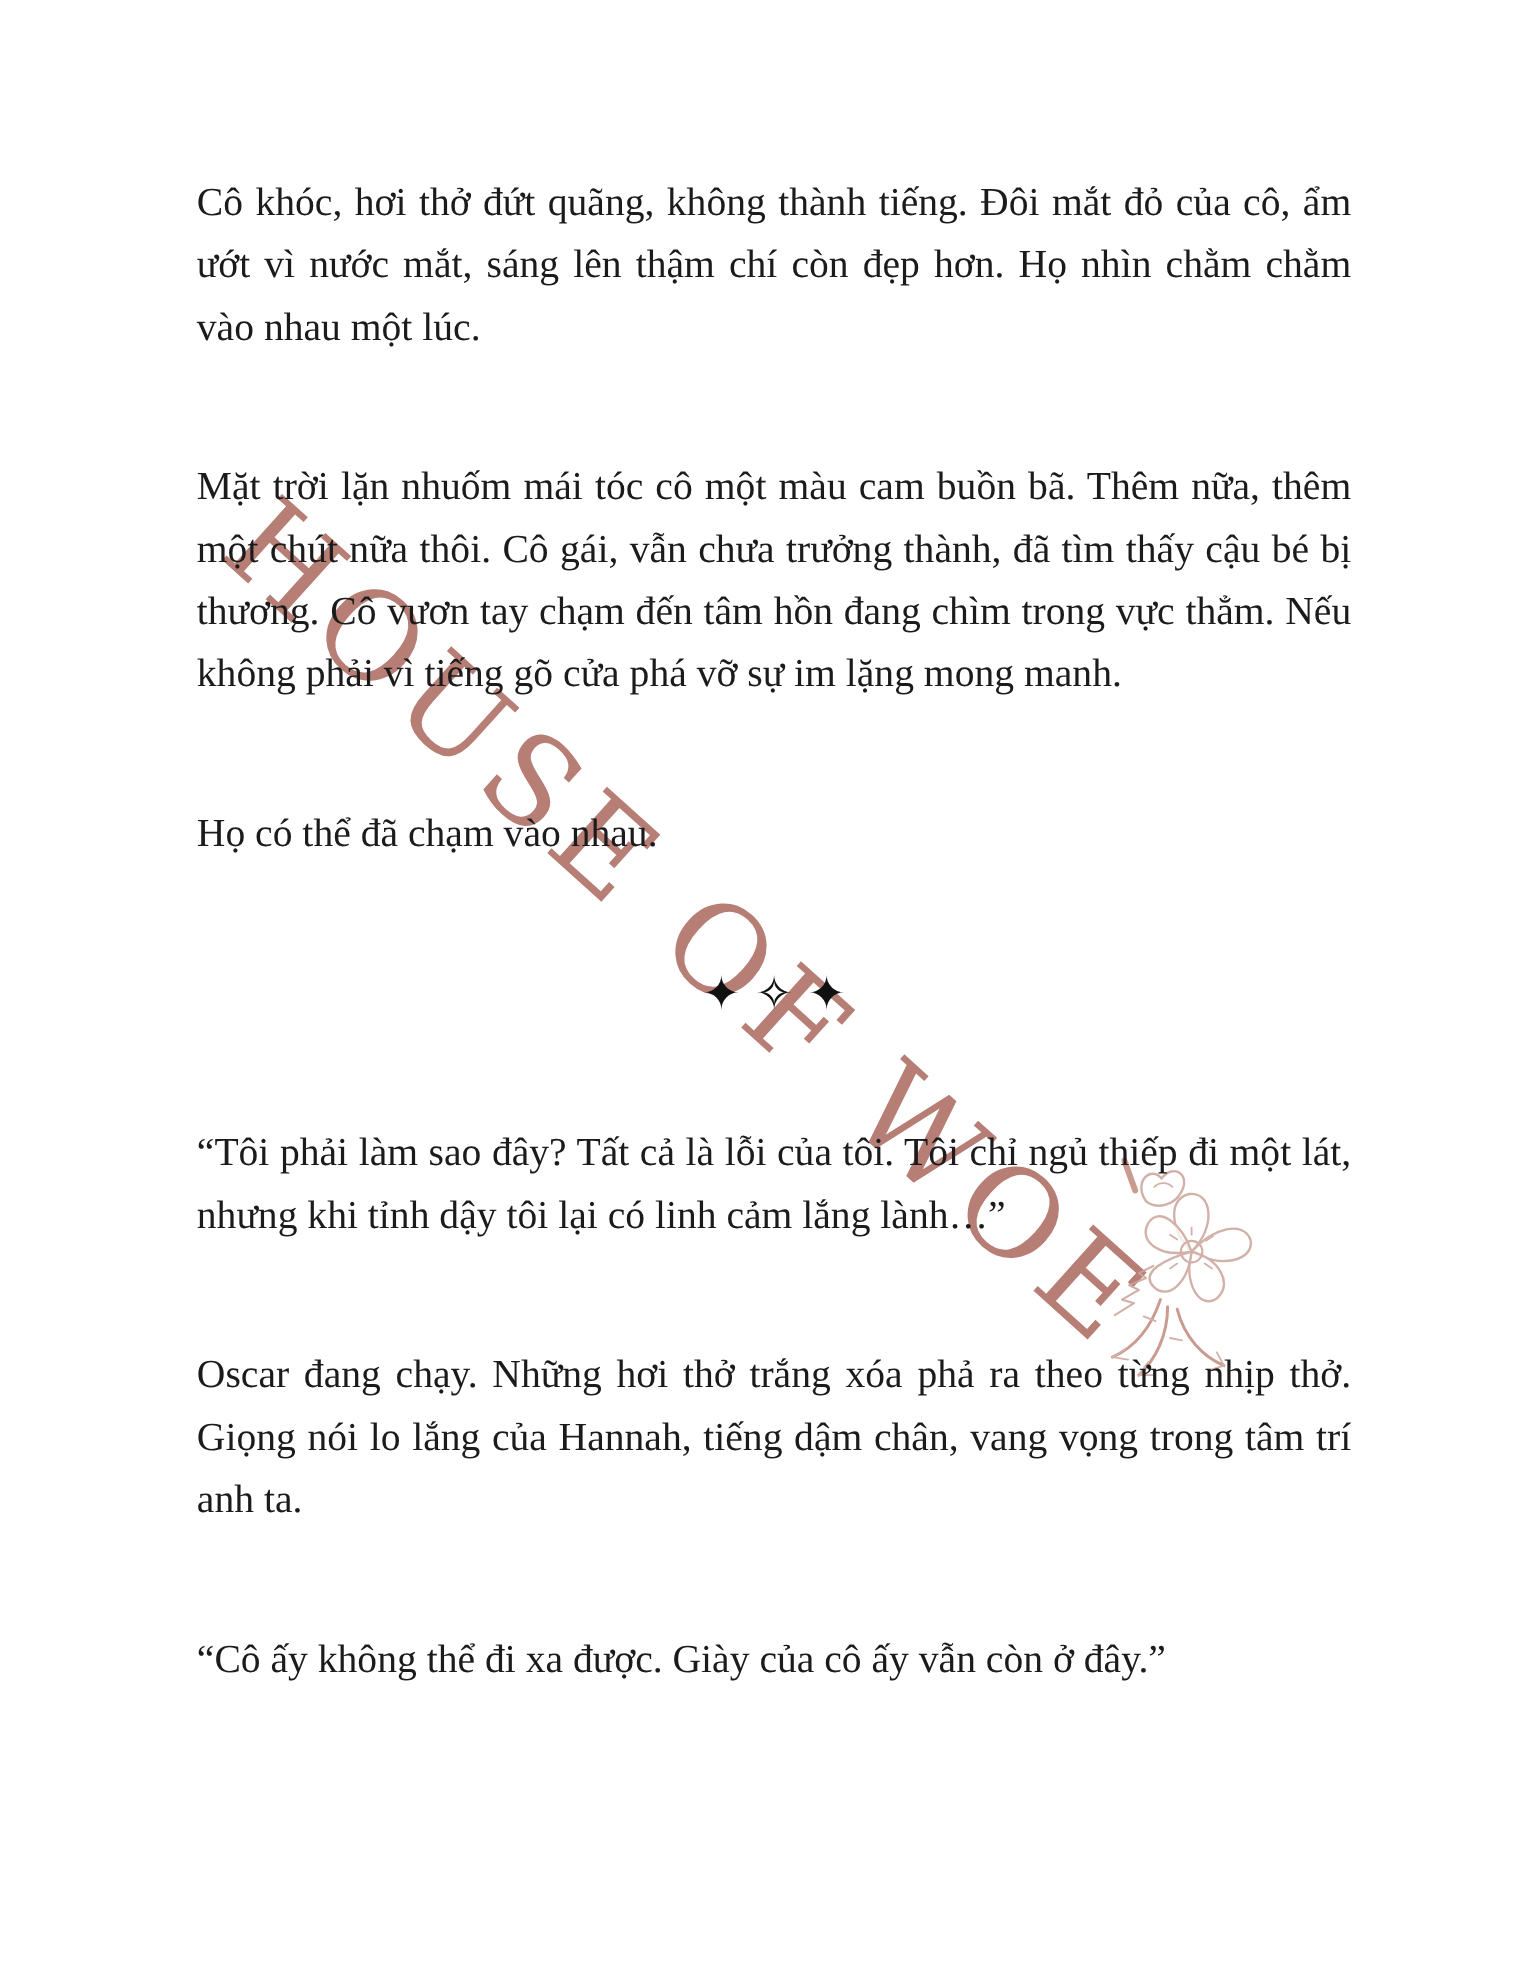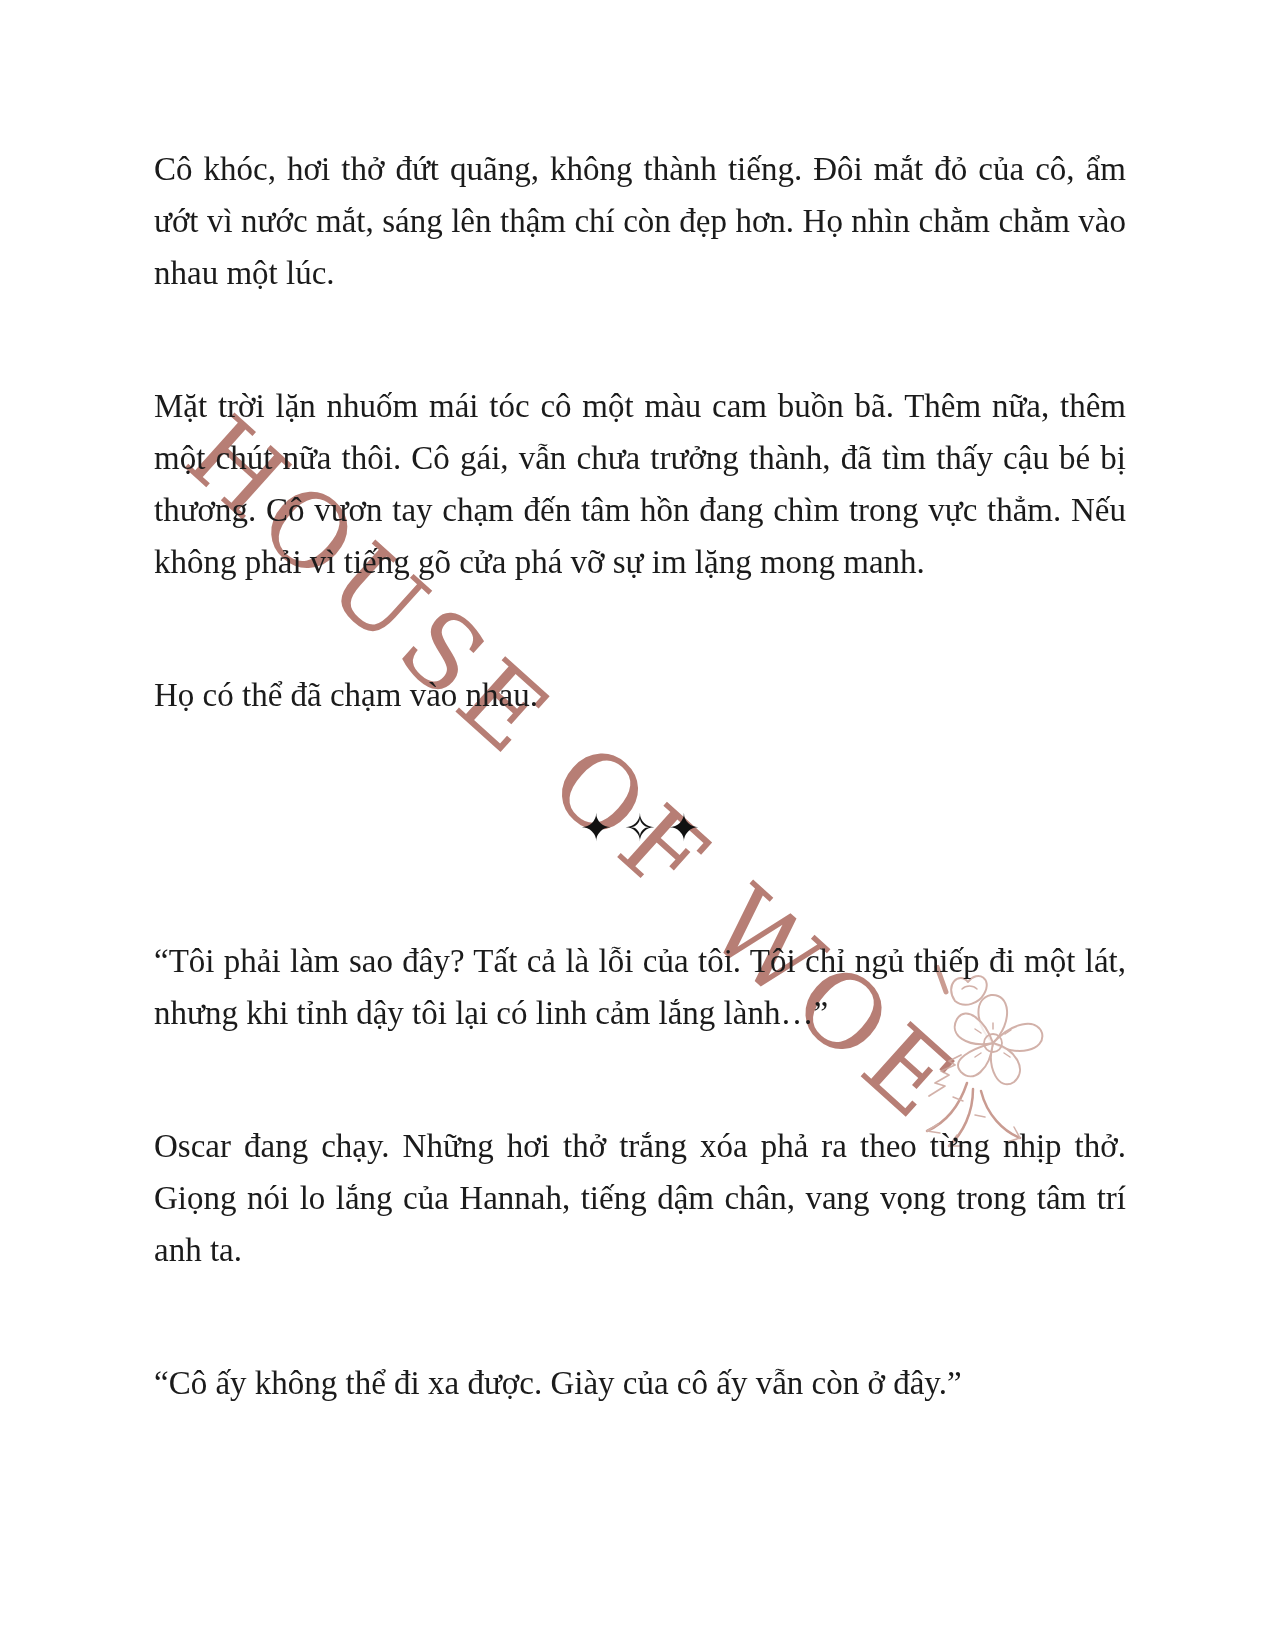--- a/index.html
+++ b/index.html
@@ -45,21 +45,21 @@
   
   .content {
     position: absolute;
     left: 148px;
     top: 143px;
     width: 978px;
     z-index: 3;
     color: #1b1b1b;
   }
   .content p {
-    margin: 0 0 81px 6px;
+    margin: 0 0 81px 16px;
     font-size: 33px;
     line-height: 52px;
     text-align: justify;
     text-justify: inter-word;
   }
   .content p.divider {
     text-align: center;
     font-family: "DejaVu Sans", sans-serif;
     font-size: 38px;
     line-height: 52px;

